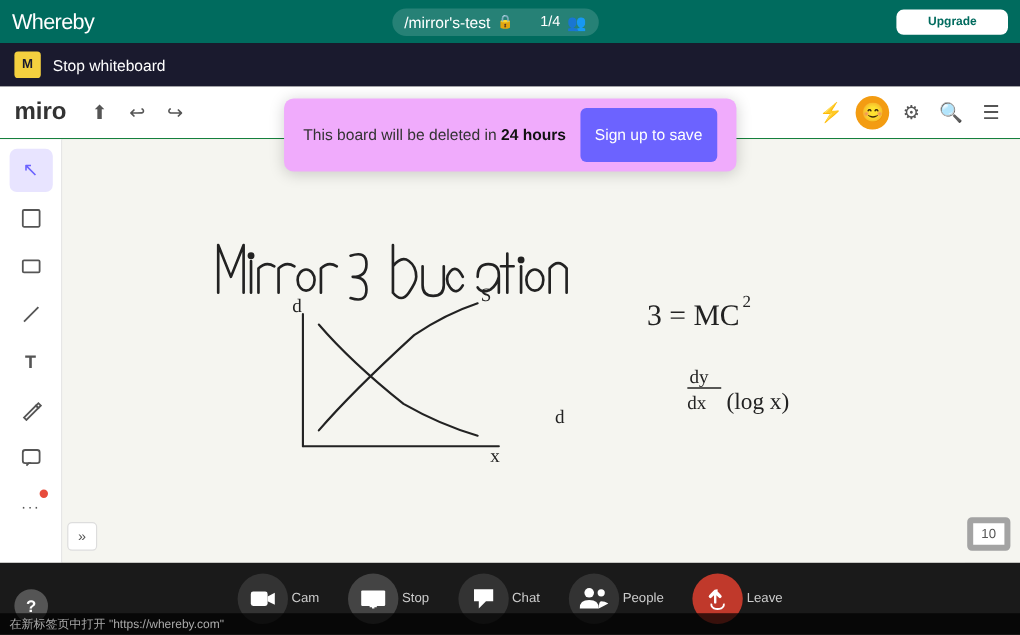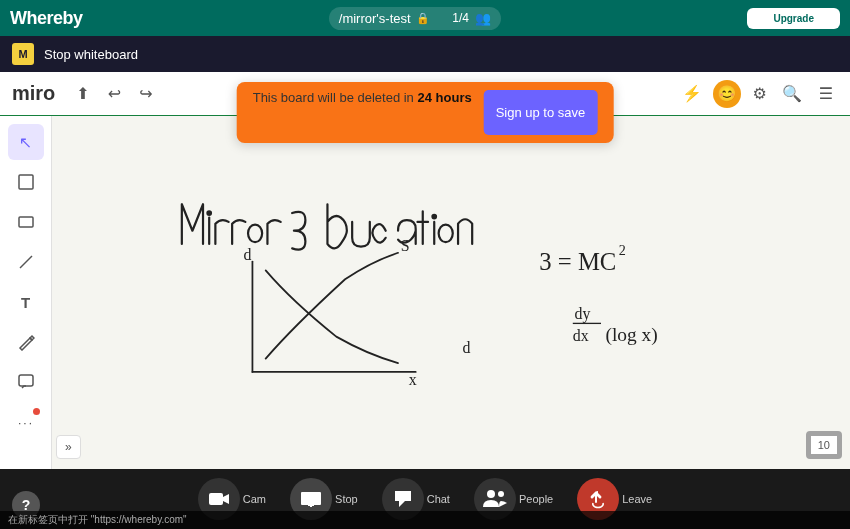--- a/index.html
+++ b/index.html
@@ -3,21 +3,21 @@
   <meta charset="utf-8">
   <style>
     * { box-sizing: border-box; margin: 0; padding: 0; }
     body { font-family: -apple-system, BlinkMacSystemFont, 'Segoe UI', sans-serif; width: 850px; height: 529px; overflow: hidden; background: #1a1a1a; }
 
     
     #whereby-bar {
       display: flex; align-items: center; justify-content: space-between;
       background: #006b5e; height: 36px; padding: 0 10px;
     }
-    #whereby-logo { color: white; font-weight: 700; font-size: 18px; letter-spacing: -0.5px; }
+    #whereby-logo { color: white; font-weight: 400; font-size: 18px; letter-spacing: -0.5px; }
     #room-pill {
       display: flex; align-items: center; gap: 6px;
       background: rgba(255,255,255,0.15); border-radius: 20px;
       padding: 4px 10px; color: white; font-size: 13px;
     }
     #room-pill .lock-icon { font-size: 11px; }
     #room-pill .count { font-size: 12px; margin-left: 16px; }
     #room-pill .people-icon { font-size: 13px; }
     #upgrade-btn {
       background: white; color: #006b5e; border: none; border-radius: 6px;
@@ -45,22 +45,22 @@
     #miro-wordmark { font-size: 20px; font-weight: 700; color: #333; margin-right: 8px; }
     .toolbar-btn {
       background: none; border: none; cursor: pointer; padding: 5px;
       color: #555; font-size: 16px; border-radius: 4px;
       display: flex; align-items: center; justify-content: center;
     }
 
     
     #board-notice {
       position: absolute; top: 82px; left: 50%; transform: translateX(-50%);
-      background: #f97316; border-radius: 8px; box-shadow: 0 2px 12px rgba(0,0,0,0.18);
-      padding: 8px 16px; display: flex; align-items: flex-start; gap: 12px;
+      background: #f0abfc; border-radius: 8px; box-shadow: 0 2px 12px rgba(0,0,0,0.18);
+      padding: 8px 16px; display: flex; align-items: center; gap: 12px;
       font-size: 13px; color: #333; white-space: nowrap; z-index: 10;
     }
     #board-notice strong { color: #111; }
     #signup-btn {
       background: #6c63ff; color: white; border: none; border-radius: 5px;
       padding: 15px 12px; font-size: 13px; font-weight: 400; cursor: pointer;
     }
 
     
     .toolbar-right {

